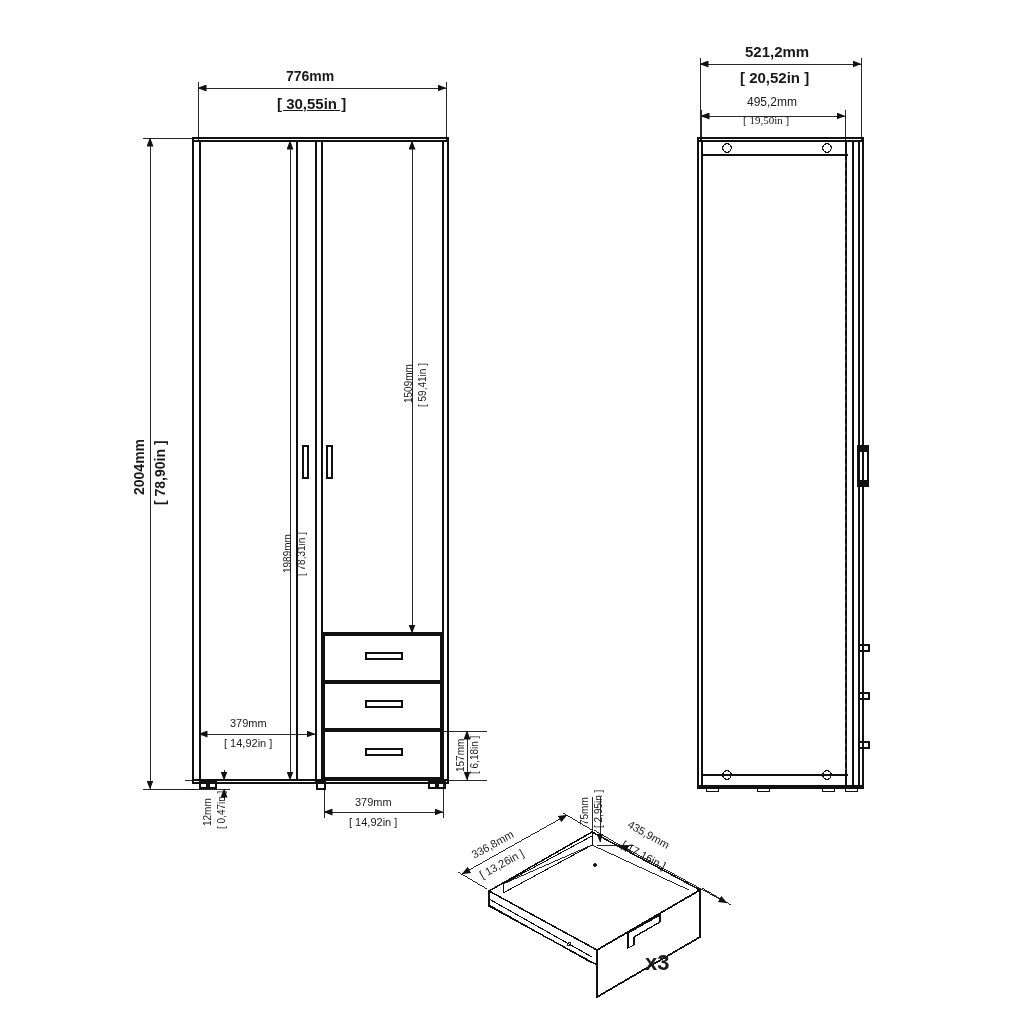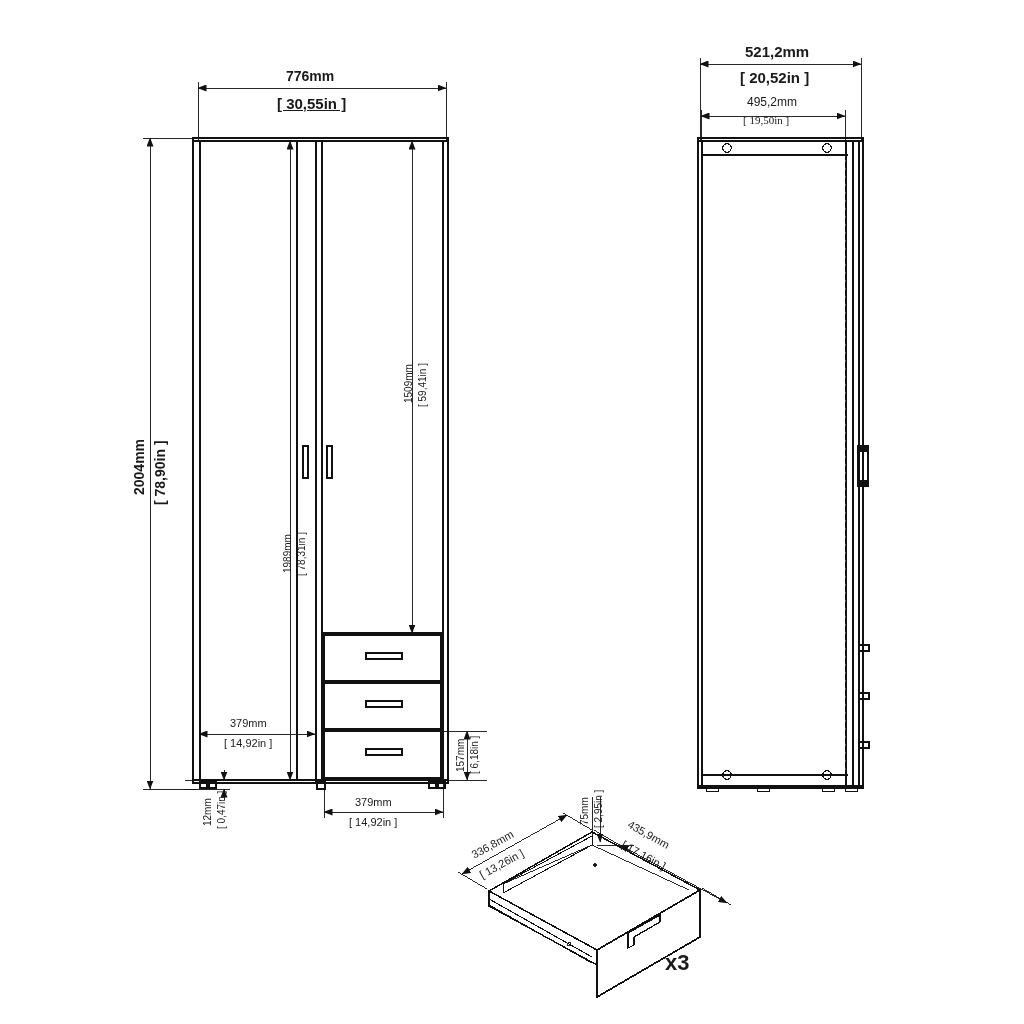--- a/index.html
+++ b/index.html
@@ -220,15 +220,15 @@
 
 <div class="lbl" style="left:470px;top:851px;font-size:11px;transform:rotate(-29deg);transform-origin:0 0;">336,8mm</div>
 <div class="lbl" style="left:478px;top:871px;font-size:11px;transform:rotate(-29deg);transform-origin:0 0;">[ 13,26in ]</div>
 
 <div class="lbl" style="left:631px;top:819px;font-size:11px;transform:rotate(29deg);transform-origin:0 0;">435,9mm</div>
 <div class="lbl" style="left:625px;top:839px;font-size:11px;transform:rotate(29deg);transform-origin:0 0;">[ 17,16in ]</div>
 
 <div class="lbl vert" style="left:580px;top:825px;font-size:10px;transform:rotate(-90deg);">75mm</div>
 <div class="lbl vert" style="left:594px;top:828px;font-size:10px;transform:rotate(-90deg);">[ 2,95in ]</div>
 
-<div class="lbl b" style="left:645px;top:951px;font-size:22px;margin-left:20px;">x3</div>
+<div class="lbl b" style="left:645px;top:951px;font-size:22px;">x3</div>
 
 </div>
 
 </body></html>

